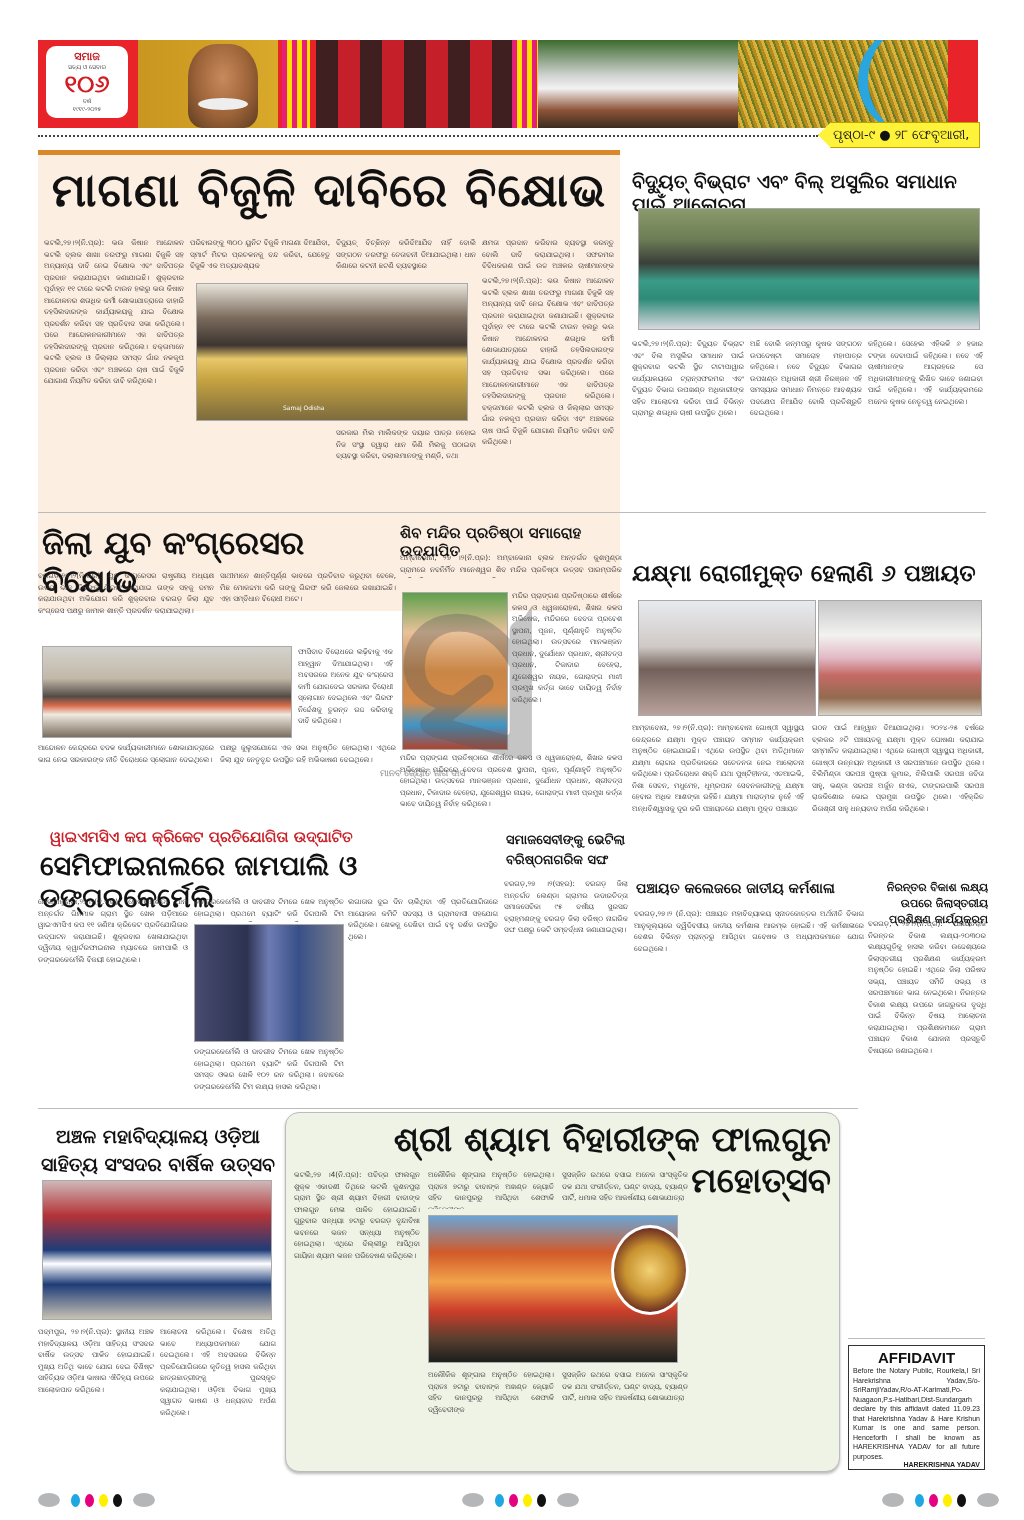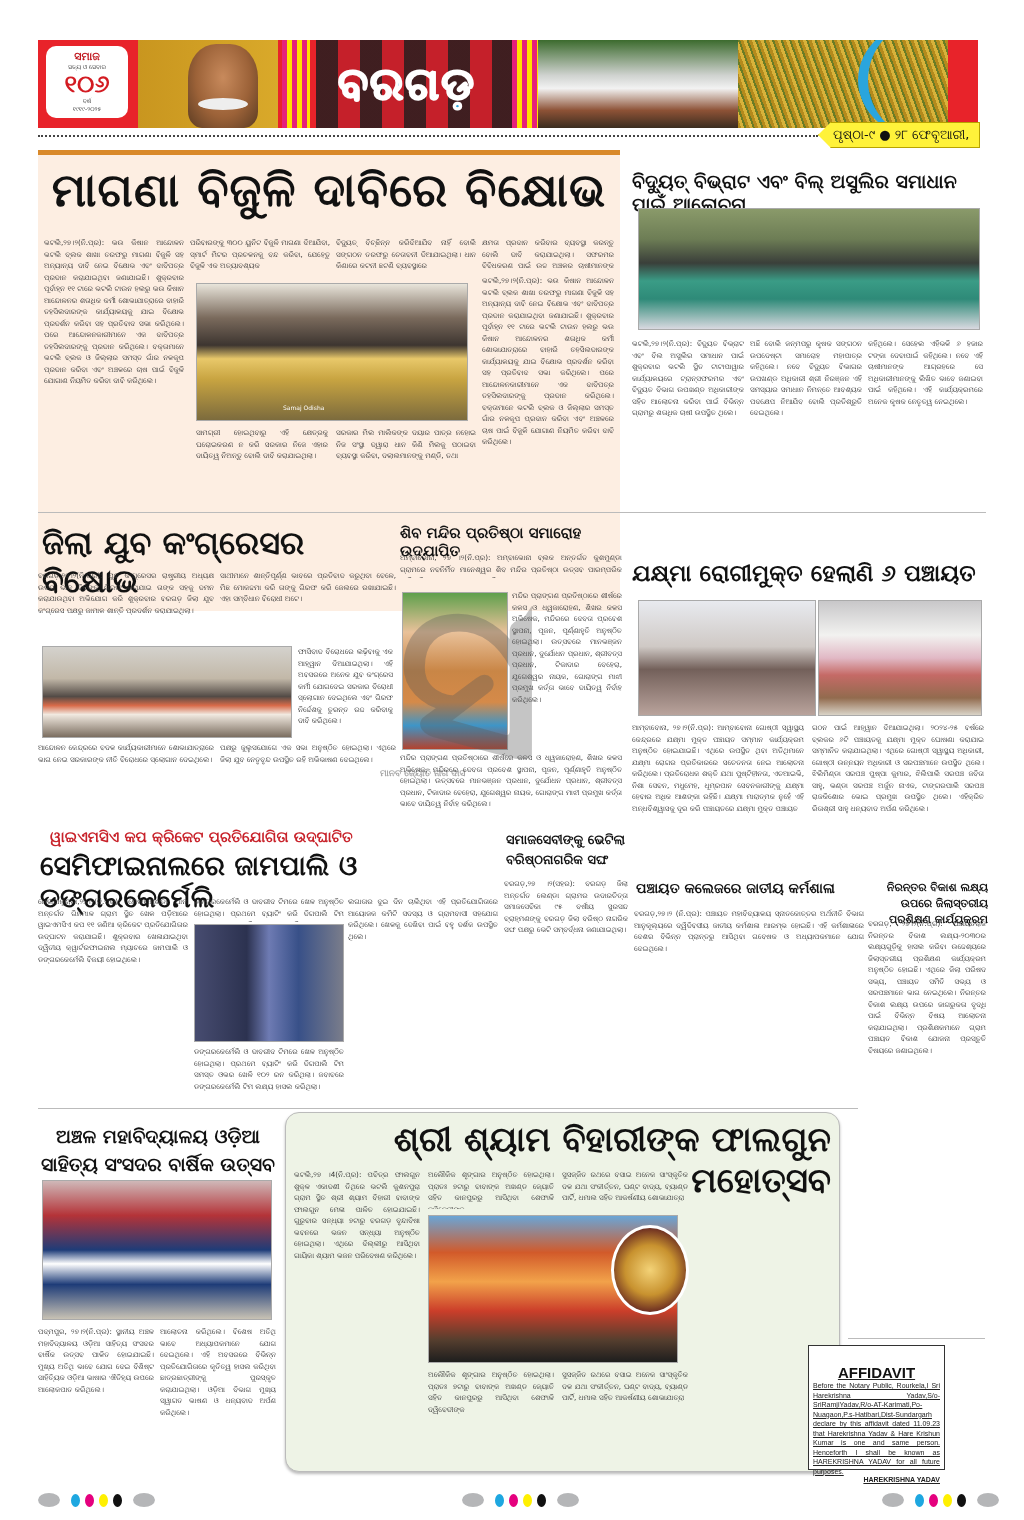--- a/index.html
+++ b/index.html
@@ -41,39 +41,38 @@
   .photo-hall { background: linear-gradient(180deg,#c8c7c9 0%,#f2f2f0 30%,#e1b9c5 50%,#c56a66 65%,#926b4e 85%,#d9d3c7 100%); }
   .photo-cricket { background: linear-gradient(90deg,#474c70 0%,#2c3250 35%,#6e7bb3 50%,#385088 70%,#7a7d8b 100%); }
   .photo-students { background: linear-gradient(180deg,#cfb8b8 0%,#b43338 25%,#1e3c78 50%,#ffffff 60%,#1e3c78 75%,#c8c2b4 100%); }
   .photo-festival { background: linear-gradient(180deg,#6aa5d6 0%,#d25a2a 25%,#f2a24a 45%,#cb3e2a 65%,#553e2e 85%,#1e1e1e 100%); }
   .deity { background: radial-gradient(circle,#f3d277 0%,#c8922f 45%,#602020 80%,#eee 100%); border-radius: 50%; border: 3px solid #fff; }
 
   .watermark { left: 300px; top: 560px; width: 340px; height: 240px; color: rgba(90,90,90,.35); font-size: 220px; font-weight: bold; line-height: 240px; text-align: center; }
 
   .kicker-red { color: #c8222a; font-weight: bold; }
   .festival-box { left: 285px; top: 1112px; width: 555px; height: 360px; background: #eef3e6; border: 1px solid #bbb; border-radius: 14px; box-shadow: 0 2px 3px #bbb; }
-  .affidavit { left: 808px; top: 1345px; width: 137px; height: 125px; border: 1px solid #333; background: #fff; padding: 18px 4px; text-decoration: underline; }
+  .affidavit { left: 848px; top: 1345px; width: 137px; height: 125px; border: 1px solid #333; background: #fff; padding: 3px 4px; }
   .aff-t { font-size: 15px; font-weight: bold; text-align: center; font-family: "Liberation Sans", sans-serif; color: #111; }
   .aff-b { font-size: 7px; line-height: 9.5px; font-family: "Liberation Sans", sans-serif; color: #222; text-align: justify; }
   .aff-sig { font-size: 7px; font-weight: bold; font-family: "Liberation Sans", sans-serif; text-align: right; }
 
   .regmarks { top: 1492px; height: 16px; display: flex; gap: 5px; align-items: center; }
   .rm-grey { width: 22px; height: 14px; border-radius: 50%; background: #b5b6b8; }
   .rm-dot { width: 9px; height: 13px; border-radius: 50%; }
 </style>
 </head>
 <body>
 
 <div class="abs masthead">
   <div class="abs mh-portrait"></div>
   <div class="abs mh-face"></div>
   <div class="abs mh-mustache"></div>
   <div class="abs wave" style="left:244px"></div>
   <div class="abs mh-ikat"></div>
-  <div class="abs mh-title">ବରଗଡ଼</div>
   <div class="abs wave" style="left:474px"></div>
   <div class="abs mh-temple"></div>
   <div class="abs mh-paddy"></div>
   <div class="abs mh-arc"></div>
   <div class="abs mh-logo">
     <div class="l1">ସମାଜ</div>
     <div class="l2">ସତ୍ୟ ଓ ସେବାର</div>
     <div class="num">୧୦୬</div>
     <div class="l2">ବର୍ଷ</div>
     <div class="yrs">୧୯୧୯-୨୦୨୫</div>
@@ -85,21 +84,20 @@
 <div class="abs lead">
   <div class="abs lead-h">ମାଗଣା ବିଜୁଳି ଦାବିରେ ବିକ୍ଷୋଭ</div>
   <div class="abs col" style="left:6px;top:82px;width:140px;height:268px">ଭଟଲି,୨୭।୨(ନି.ପ୍ର): ଭଉ କିଷାନ ଆନ୍ଦୋଳନ ଭଟଲି ବ୍ଲକ ଶାଖା ତରଫରୁ ମାଗଣା ବିଜୁଳି ସହ ଅନ୍ୟାନ୍ୟ ଦାବି ନେଇ ବିକ୍ଷୋଭ ଏବଂ ଦାବିପତ୍ର ପ୍ରଦାନ କରାଯାଇଥିବା ଜଣାଯାଇଛି। ଶୁକ୍ରବାର ପୂର୍ବାହ୍ନ ୧୧ ଟାରେ ଭଟଲି ଟାଉନ ହଲରୁ ଭଉ କିଷାନ ଆନ୍ଦୋଳନର ଶତାଧିକ କର୍ମୀ ଶୋଭାଯାତ୍ରାରେ ବାହାରି ତହସିଲଦାରଙ୍କ କାର୍ଯ୍ୟାଳୟକୁ ଯାଇ ବିକ୍ଷୋଭ ପ୍ରଦର୍ଶନ କରିବା ସହ ପ୍ରତିବାଦ ସଭା କରିଥିଲେ। ପରେ ଆନ୍ଦୋଳନକାରୀମାନେ ଏକ ଦାବିପତ୍ର ତହସିଲଦାରଙ୍କୁ ପ୍ରଦାନ କରିଥିଲେ। ବକ୍ତାମାନେ ଭଟଲି ବ୍ଲକ ଓ ଜିଲ୍ଲାର ସମସ୍ତ ଗାଁର ନଳକୂପ ପ୍ରଦାନ କରିବା ଏବଂ ଅଞ୍ଚଳରେ ଚାଷ ପାଇଁ ବିଜୁଳି ଯୋଗାଣ ନିୟମିତ କରିବା ଦାବି କରିଥିଲେ।</div>
   <div class="abs col" style="left:152px;top:82px;width:140px;height:36px">ପରିବାରଙ୍କୁ ୩୦୦ ୟୁନିଟ ବିଜୁଳି ମାଗଣା ଦିଆଯିବା, ସ୍ମାର୍ଟ ମିଟର ପ୍ରଚଳନକୁ ବନ୍ଦ କରିବା, ଯେହେତୁ ବିଜୁଳି ଏକ ଅତ୍ୟାବଶ୍ୟକ</div>
   <div class="abs col" style="left:298px;top:82px;width:140px;height:36px">ବିଦ୍ୟୁତ୍ ବିଚ୍ଛିନ୍ନ କରିଦିଆଯିବ ନାହିଁ ବୋଲି ସଙ୍ଗଠନ ତରଫରୁ ଚେତାବନୀ ଦିଆଯାଇଥିଲା। ଧାନ କିଣାରେ କଟନୀ ଛଟଣି ବ୍ୟବସ୍ଥାରେ</div>
   <div class="abs col" style="left:444px;top:82px;width:132px;height:36px">କ୍ଷମତା ପ୍ରଦାନ କରିବାର ବ୍ୟବସ୍ଥା କରନ୍ତୁ ବୋଲି ଦାବି କରାଯାଇଥିଲା। ସଫରମର ବିବିଧକରଣ ପାଇଁ ଉଚ୍ଚ ଅଞ୍ଚଳର ଚାଷୀମାନଙ୍କ ମଧ୍ୟରେ</div>
   <div class="abs photo photo-protest1" style="left:158px;top:128px;width:272px;height:138px">
     <div class="abs" style="left:86px;top:120px;font-size:6px;color:#fff">Samaj Odisha</div>
   </div>
   <div class="abs col" style="left:444px;top:120px;width:132px;height:230px">ଭଟଲି,୨୭।୨(ନି.ପ୍ର): ଭଉ କିଷାନ ଆନ୍ଦୋଳନ ଭଟଲି ବ୍ଲକ ଶାଖା ତରଫରୁ ମାଗଣା ବିଜୁଳି ସହ ଅନ୍ୟାନ୍ୟ ଦାବି ନେଇ ବିକ୍ଷୋଭ ଏବଂ ଦାବିପତ୍ର ପ୍ରଦାନ କରାଯାଇଥିବା ଜଣାଯାଇଛି। ଶୁକ୍ରବାର ପୂର୍ବାହ୍ନ ୧୧ ଟାରେ ଭଟଲି ଟାଉନ ହଲରୁ ଭଉ କିଷାନ ଆନ୍ଦୋଳନର ଶତାଧିକ କର୍ମୀ ଶୋଭାଯାତ୍ରାରେ ବାହାରି ତହସିଲଦାରଙ୍କ କାର୍ଯ୍ୟାଳୟକୁ ଯାଇ ବିକ୍ଷୋଭ ପ୍ରଦର୍ଶନ କରିବା ସହ ପ୍ରତିବାଦ ସଭା କରିଥିଲେ। ପରେ ଆନ୍ଦୋଳନକାରୀମାନେ ଏକ ଦାବିପତ୍ର ତହସିଲଦାରଙ୍କୁ ପ୍ରଦାନ କରିଥିଲେ। ବକ୍ତାମାନେ ଭଟଲି ବ୍ଲକ ଓ ଜିଲ୍ଲାର ସମସ୍ତ ଗାଁର ନଳକୂପ ପ୍ରଦାନ କରିବା ଏବଂ ଅଞ୍ଚଳରେ ଚାଷ ପାଇଁ ବିଜୁଳି ଯୋଗାଣ ନିୟମିତ କରିବା ଦାବି କରିଥିଲେ।</div>
-  <div class="abs col" style="left:158px;top:272px;width:132px;height:78px">ସାମଗ୍ରୀ ହୋଇଥିବାରୁ ଏହି କ୍ଷେତ୍ରକୁ ଘରୋଇକରଣ ନ କରି ସରକାର ନିଜେ ଏହାର ଦାୟିତ୍ୱ ନିଅନ୍ତୁ ବୋଲି ଦାବି କରାଯାଇଥିଲା।</div>
   <div class="abs col" style="left:298px;top:272px;width:140px;height:78px">ସରକାର ମିଲ ମାଲିକଙ୍କ ଦୟାର ପାତ୍ର ନହୋଇ ନିଜ ସଂସ୍ଥା ଦ୍ୱାରା ଧାନ କିଣି ମିଲକୁ ପଠାଇବା ବ୍ୟବସ୍ଥା କରିବା, ଦଲାଲମାନଙ୍କୁ ମଣ୍ଡି, ତଥା</div>
 </div>
 
 <div class="abs head2" style="left:632px;top:170px;width:362px;font-size:19px">ବିଦ୍ୟୁତ୍ ବିଭ୍ରାଟ ଏବଂ ବିଲ୍ ଅସୁଲିର ସମାଧାନ ପାଇଁ ଆଲୋଚନା</div>
 <div class="abs photo photo-meeting" style="left:638px;top:208px;width:342px;height:122px"></div>
 <div class="abs col" style="left:632px;top:338px;width:112px;height:160px">ଭଟଲି,୨୭।୨(ନି.ପ୍ର): ବିଦ୍ୟୁତ ବିଭ୍ରାଟ ଏବଂ ବିଲ ଅସୁଲିର ସମାଧାନ ପାଇଁ ଶୁକ୍ରବାର ଭଟଲି ସ୍ଥିତ ଟାଟାପାୱାର କାର୍ଯ୍ୟାଳୟରେ ଟ୍ରାନ୍ସଫରମର ଏବଂ ବିଦ୍ୟୁତ ବିଭାଗ ଉପଖଣ୍ଡ ଅଧିକାରୀଙ୍କ ସହିତ ଆଲୋଚନା କରିବା ପାଇଁ ବିଭିନ୍ନ ଗ୍ରାମରୁ ଶତାଧିକ ଚାଷୀ ଉପସ୍ଥିତ ଥିଲେ।</div>
 <div class="abs col" style="left:750px;top:338px;width:112px;height:160px">ଅଛି ବୋଲି ଜନ୍ମପରୁ କୃଷକ ସଙ୍ଗଠନ ଉପଦେଷ୍ଟା ସମାରୋହ ମହାପାତ୍ର କହିଥିଲେ। ନବେ ବିଦ୍ୟୁତ ବିଭାଗର ଉପଖଣ୍ଡ ଅଧିକାରୀ ଶ୍ରୀ ନିରଞ୍ଜନ ଏହି ସମସ୍ୟାର ସମାଧାନ ନିମନ୍ତେ ଆବଶ୍ୟକ ପଦକ୍ଷେପ ନିଆଯିବ ବୋଲି ପ୍ରତିଶ୍ରୁତି ଦେଇଥିଲେ।</div>
 <div class="abs col" style="left:868px;top:338px;width:115px;height:160px">କହିଥିଲେ। ସେହେଲ ଏହିଭଳି ୬ ହଜାର ଟଙ୍କା ଦେବାପାଇଁ କହିଥିଲେ। ନବେ ଏହି ଚାଷୀମାନଙ୍କ ଆଗ୍ରହରେ ସେ ଅଧିକାରୀମାନଙ୍କୁ ଲିଖିତ ଭାବେ ଜଣାଇବା ପାଇଁ କହିଥିଲେ। ଏହି କାର୍ଯ୍ୟକ୍ରମରେ ଅନେକ କୃଷକ ନେତୃତ୍ୱ ନେଇଥିଲେ।</div>
 
 <div class="abs rule-h" style="left:38px;top:512px;width:948px"></div>

